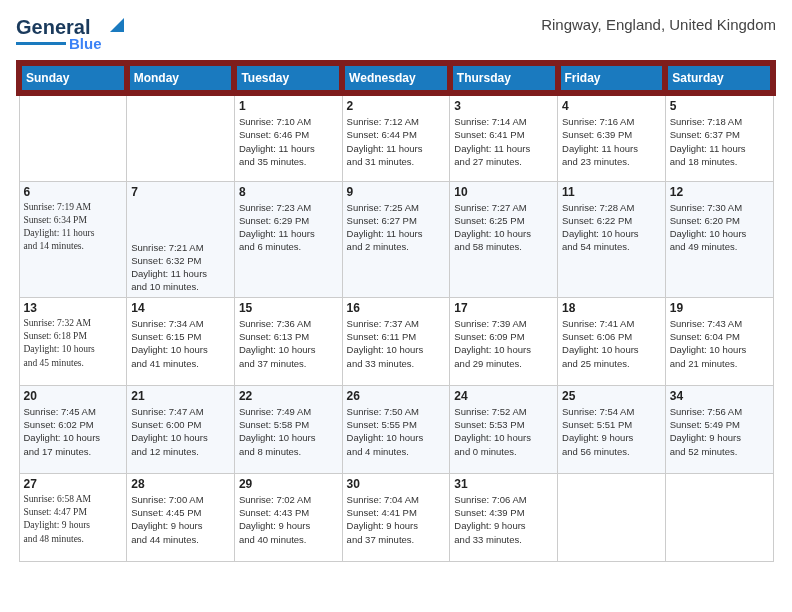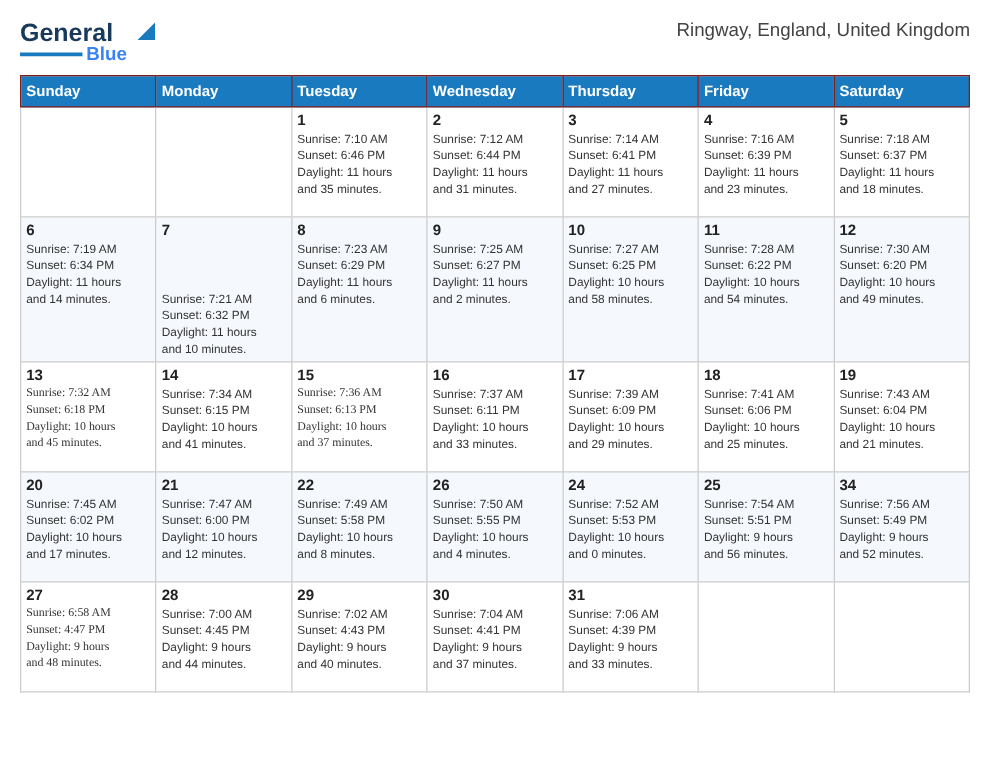--- a/index.html
+++ b/index.html
@@ -38,21 +38,21 @@
       border-collapse: collapse;
       table-layout: fixed;
     }
     thead th {
       background: #1a7abf;
       color: #fff;
       font-size: 12px;
       font-weight: bold;
       padding: 5px 4px;
       text-align: left;
-      border: 1px solid #7f1d1d;
+      border: 6px solid #7f1d1d;
     }
     tbody td {
       border: 1px solid #ccc;
       vertical-align: top;
       padding: 3px 4px;
       font-size: 10px;
       color: #333;
       height: 88px;
     }
     tbody tr:nth-child(even) td {
@@ -144,21 +144,21 @@
           <span class="day-num">5</span>
           <div class="day-info" style="white-space: pre-line;">Sunrise: 7:18 AM
 Sunset: 6:37 PM
 Daylight: 11 hours
 and 18 minutes.</div>
         </td>
       </tr>
       <tr>
         <td>
           <span class="day-num">6</span>
-          <div class="day-info" style="white-space: pre-line;">Sunrise: 7:19 AM
+          <div class="day-info" style="white-space: pre-line; font-family: Liberation Serif, serif;">Sunrise: 7:19 AM
 Sunset: 6:34 PM
 Daylight: 11 hours
 and 14 minutes.</div>
         </td>
         <td>
           <span class="day-num">7</span>
           <div class="day-info" style="white-space: pre-line; margin-top: 42px;">Sunrise: 7:21 AM
 Sunset: 6:32 PM
 Daylight: 11 hours
 and 10 minutes.</div>
@@ -209,21 +209,21 @@
         </td>
         <td>
           <span class="day-num">14</span>
           <div class="day-info" style="white-space: pre-line;">Sunrise: 7:34 AM
 Sunset: 6:15 PM
 Daylight: 10 hours
 and 41 minutes.</div>
         </td>
         <td>
           <span class="day-num">15</span>
-          <div class="day-info" style="white-space: pre-line; font-family: Liberation Serif, serif;">Sunrise: 7:36 AM
+          <div class="day-info" style="white-space: pre-line;">Sunrise: 7:36 AM
 Sunset: 6:13 PM
 Daylight: 10 hours
 and 37 minutes.</div>
         </td>
         <td>
           <span class="day-num">16</span>
           <div class="day-info" style="white-space: pre-line;">Sunrise: 7:37 AM
 Sunset: 6:11 PM
 Daylight: 10 hours
 and 33 minutes.</div>

